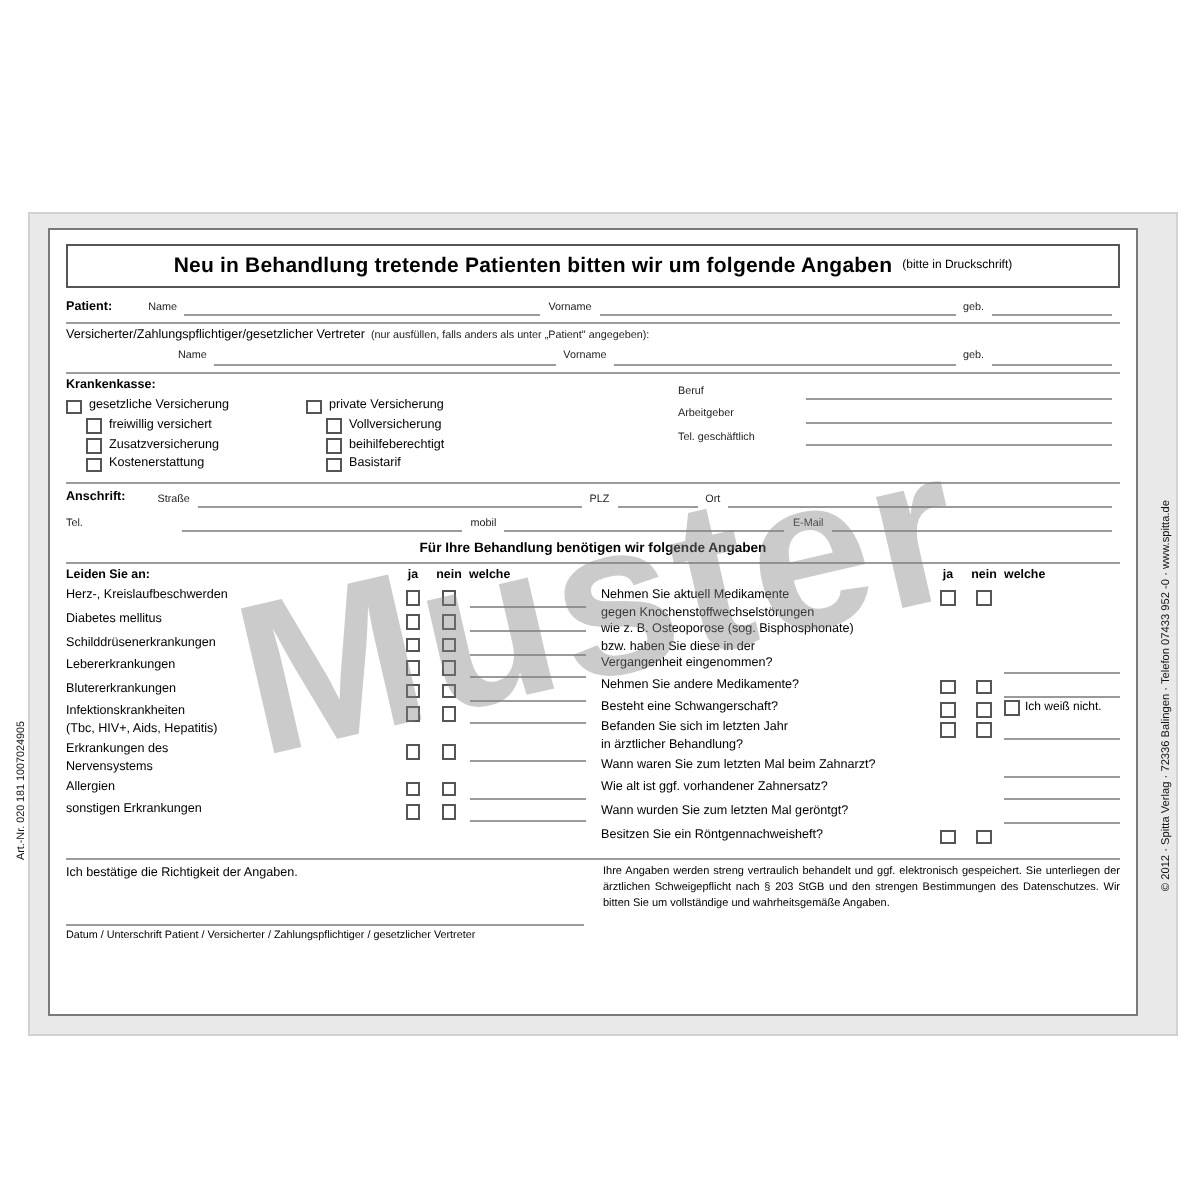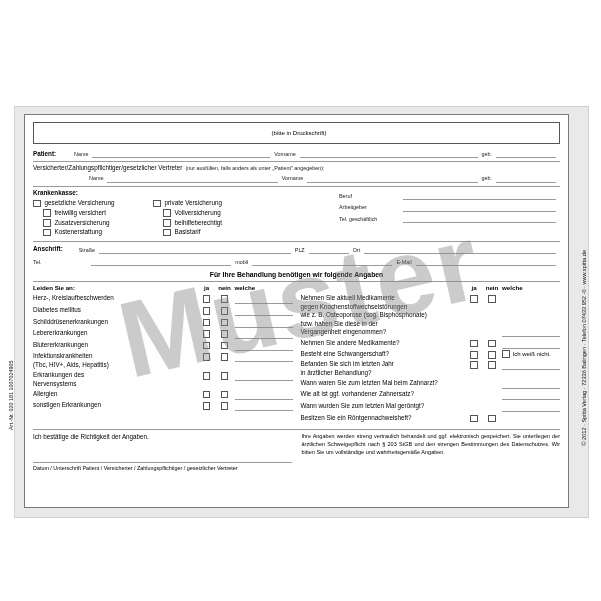--- a/index.html
+++ b/index.html
@@ -140,20 +140,21 @@
 </head>
 <body>
 
 <div class="page">
 
   <div class="sheet"></div>
 
   <div class="form">
 
     <div class="title-bar">
+      <span class="title-main">Neu in Behandlung tretende Patienten bitten wir um folgende Angaben</span>
       <span class="title-sub">(bitte in Druckschrift)</span>
     </div>
 
     <div class="body">
 
       <div class="row">
         <span class="lbl bold">Patient:</span>
         <span class="sub" style="margin-left:18px;">Name</span>
         <span class="line"></span>
         <span class="sub">Vorname</span>

